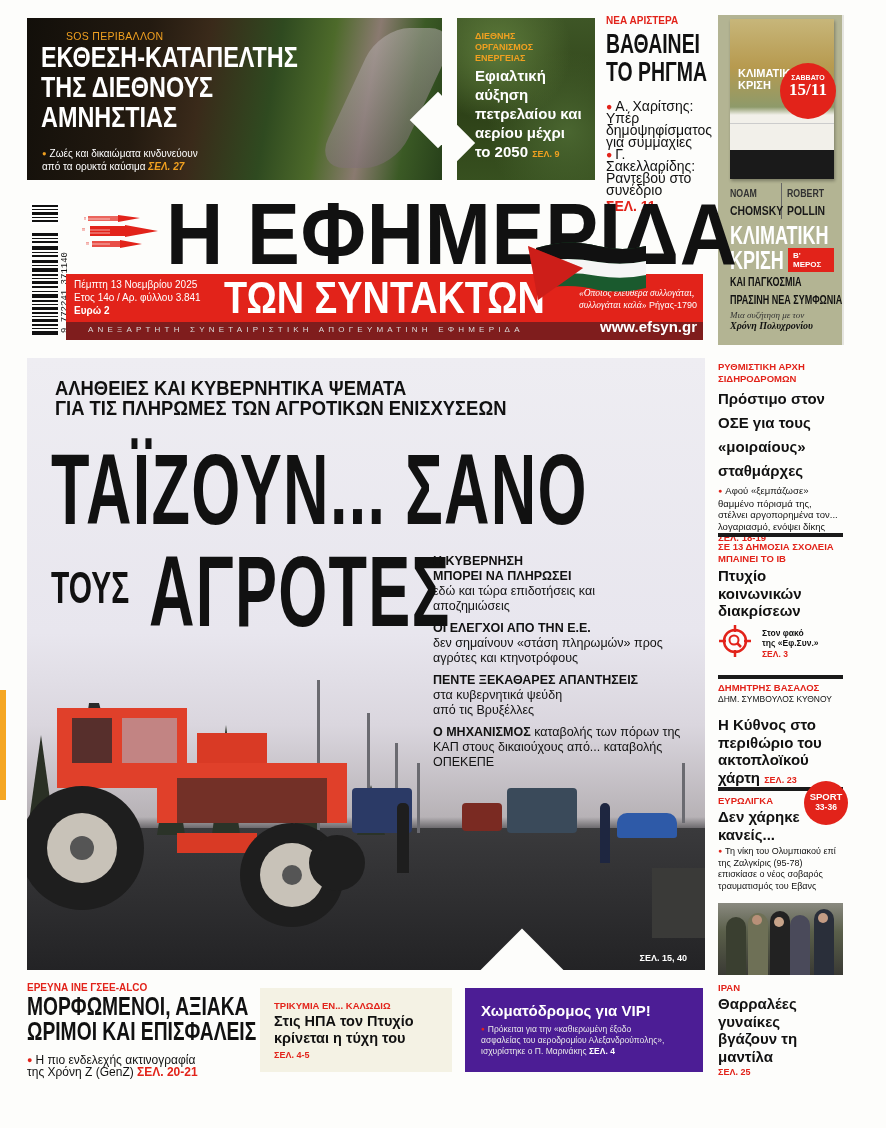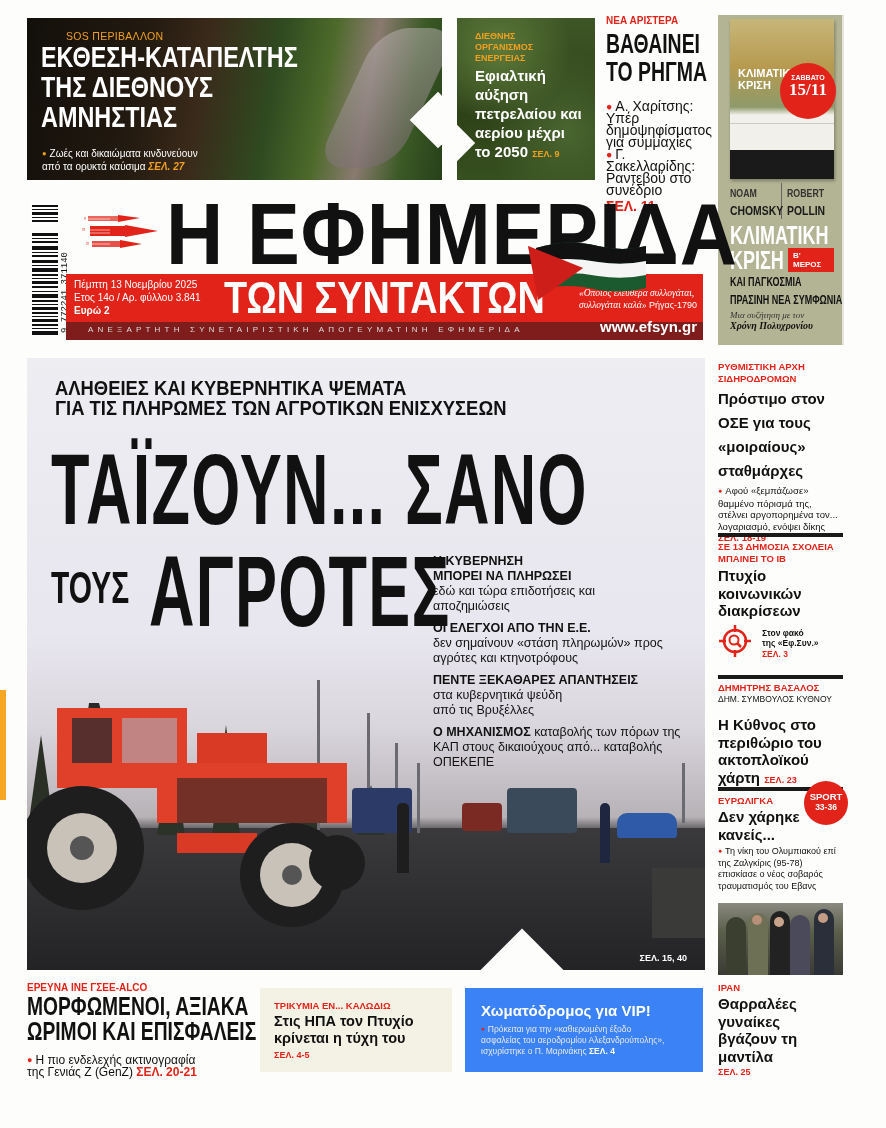--- a/index.html
+++ b/index.html
@@ -40,21 +40,21 @@
   #road { position:absolute; left:0; top: 470px; width: 100%; height: 142px; background: linear-gradient(180deg, #3a3a3c, #232325); }
   .tree { position:absolute; bottom: 135px; width: 0; height: 0; border-left: 14px solid transparent; border-right: 14px solid transparent; border-bottom: 80px solid #2b3328; }
   .pole { position:absolute; width: 3px; background:#6a6a70; }
   #tractor { position:absolute; left: 0; top: 325px; width: 340px; height: 260px; }
   .bg-tractor { position:absolute; background:#2b3a66; border-radius: 4px; }
   #arrow-notch { position:absolute; left: 465px; top: 583px; width: 60px; height: 60px; background:#fdfdfb; transform: rotate(45deg); }
   .sep { position:absolute; left: 718px; width: 125px; height: 4px; background:#1a1a1a; }
 
   
   #card-trikymia { left: 260px; top: 988px; width: 192px; height: 84px; background: #f4f2e4; }
-  #card-vip { left: 465px; top: 988px; width: 238px; height: 84px; background: #3b82f6; color: #fff; }
+  #card-vip { left: 465px; top: 988px; width: 238px; height: 84px; background: #4c1d95; color: #fff; }
   #iran-photo { left: 718px; top: 903px; width: 125px; height: 72px; overflow:hidden; background: linear-gradient(180deg, #8a8a80 0%, #5a5f4a 40%, #3a3a34 100%); }
   .person { position:absolute; bottom: 0; width: 20px; border-radius: 10px 10px 0 0; }
   #edge-mark { left: 0; top: 690px; width: 6px; height: 110px; background: #f5a623; }
 </style>
 </head>
 <body>
 
 <div class="abs" id="edge-mark"></div>
 
 <div class="abs" id="teaser-amnesty">
@@ -374,21 +374,21 @@
   <div style="font-size:15px;line-height:17.5px;font-weight:700;margin-top:1px;width:95px;">Θαρραλέες γυναίκες βγάζουν τη μαντίλα</div>
   <div class="red" style="font-size:9px;font-weight:700;margin-top:2px;">ΣΕΛ. 25</div>
 </div>
 
 <div class="abs" style="left:27px;top:982px;width:230px;">
   <div class="red" style="font-size:10px;font-weight:700;">ΕΡΕΥΝΑ ΙΝΕ ΓΣΕΕ-ALCO</div>
   <div class="cond" style="font-size:25px;line-height:25px;transform:scaleX(.77);margin-top:1px;">ΜΟΡΦΩΜΕΝΟΙ, ΑΞΙΑΚΑ</div><br>
   <div class="cond" style="font-size:25px;line-height:25px;transform:scaleX(.77);">ΩΡΙΜΟΙ ΚΑΙ ΕΠΙΣΦΑΛΕΙΣ</div>
   <div style="font-size:12px;line-height:12px;margin-top:10px;">
     <div class="dot">Η πιο ενδελεχής ακτινογραφία</div>
-    <div><span>της Γενιάς Ζ (GenZ)</span> <span class="red" style="font-weight:700;">ΣΕΛ. 20-21</span></div>
+    <div><span>της Χρόνη Ζ (GenZ)</span> <span class="red" style="font-weight:700;">ΣΕΛ. 20-21</span></div>
   </div>
 </div>
 
 <div class="abs" id="card-trikymia">
   <div class="red" style="position:absolute;left:14px;top:12px;font-size:9.5px;font-weight:700;">ΤΡΙΚΥΜΙΑ ΕΝ... ΚΑΛΩΔΙΩ</div>
   <div style="position:absolute;left:14px;top:25px;font-size:14.5px;line-height:17px;font-weight:700;">
     <div>Στις ΗΠΑ τον Πτυχίο</div>
     <div>κρίνεται η τύχη του</div>
   </div>
   <div class="red" style="position:absolute;left:14px;top:62px;font-size:9px;font-weight:700;">ΣΕΛ. 4-5</div>

